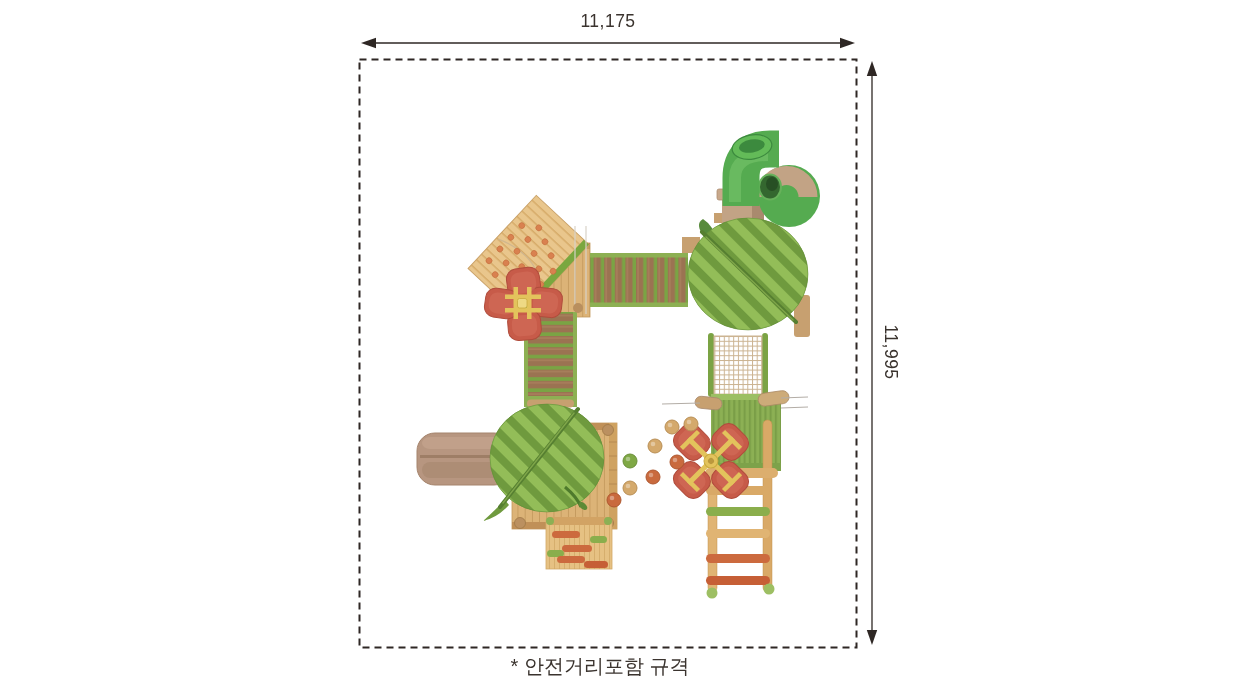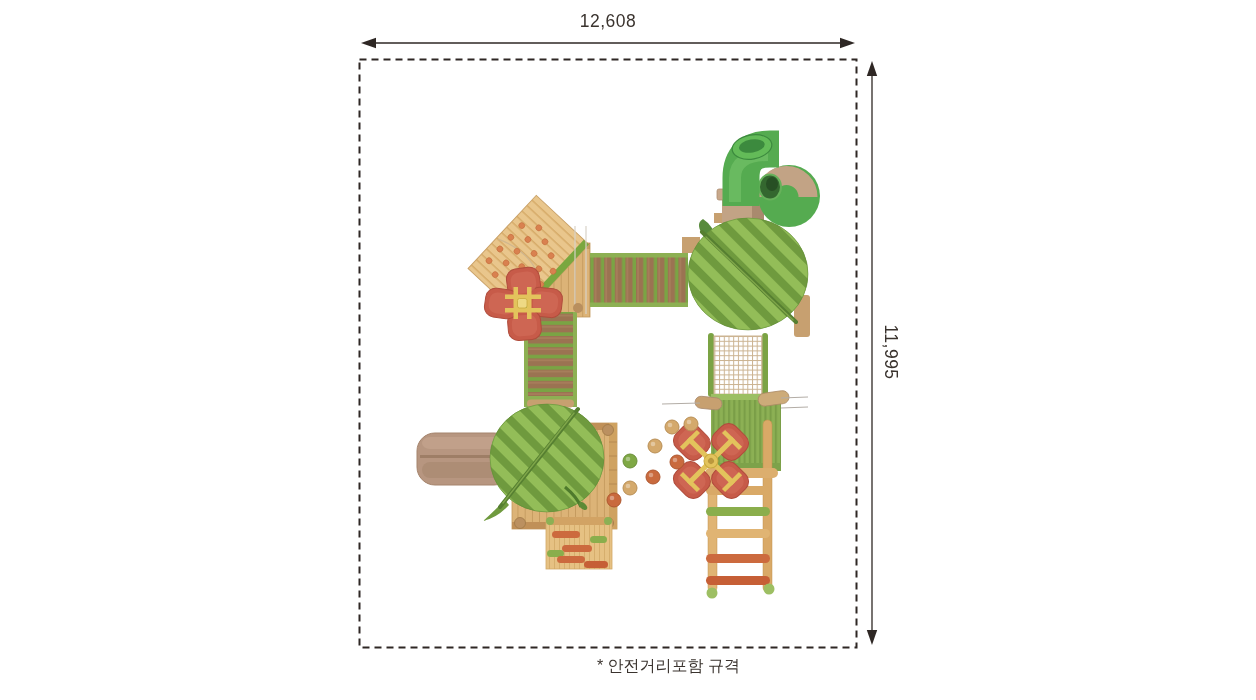--- a/index.html
+++ b/index.html
@@ -8,22 +8,22 @@
     font-family:"Liberation Sans","DejaVu Sans",sans-serif;overflow:hidden;
   }
   .canvas svg{position:absolute;left:0;top:0;}
   .dim-label{
     position:absolute;color:var(--text,#3a332e);font-size:17.5px;
     letter-spacing:.5px;text-align:center;line-height:20px;white-space:nowrap;
   }
   .dim-label.top{left:558px;top:11px;width:100px;}
   .dim-label.right{left:856px;top:342px;width:70px;transform:rotate(90deg);}
   .footnote{
-    position:absolute;left:460px;top:656px;width:280px;text-align:right;
-    color:var(--text,#3a332e);font-size:16px;line-height:20px;white-space:nowrap;
+    position:absolute;left:460px;top:656px;width:280px;text-align:center;
+    color:var(--text,#3a332e);font-size:20px;line-height:20px;white-space:nowrap;
   }
 </style>
 </head>
 <body>
 
 <div class="canvas">
 
 <svg width="1256" height="700" viewBox="0 0 1256 700">
   <defs>
     <pattern id="platformPlanks" patternUnits="userSpaceOnUse" width="7.2" height="8">
@@ -315,17 +315,17 @@
             <circle cx="675" cy="460" r="2.3"></circle>
             <circle cx="651" cy="475" r="2.3"></circle>
         <circle cx="628" cy="486" r="2.3"></circle>
             <circle cx="612" cy="498" r="2.3"></circle>
       </g>
     </g>
 
   </g>
 </svg>
 
-<div class="dim-label top">12,608</div>
+<div class="dim-label top">11,175</div>
 <div class="dim-label right">11,995</div>
 <div class="footnote">* 안전거리포함 규격</div>
 
 </div>
 
 </body></html>

